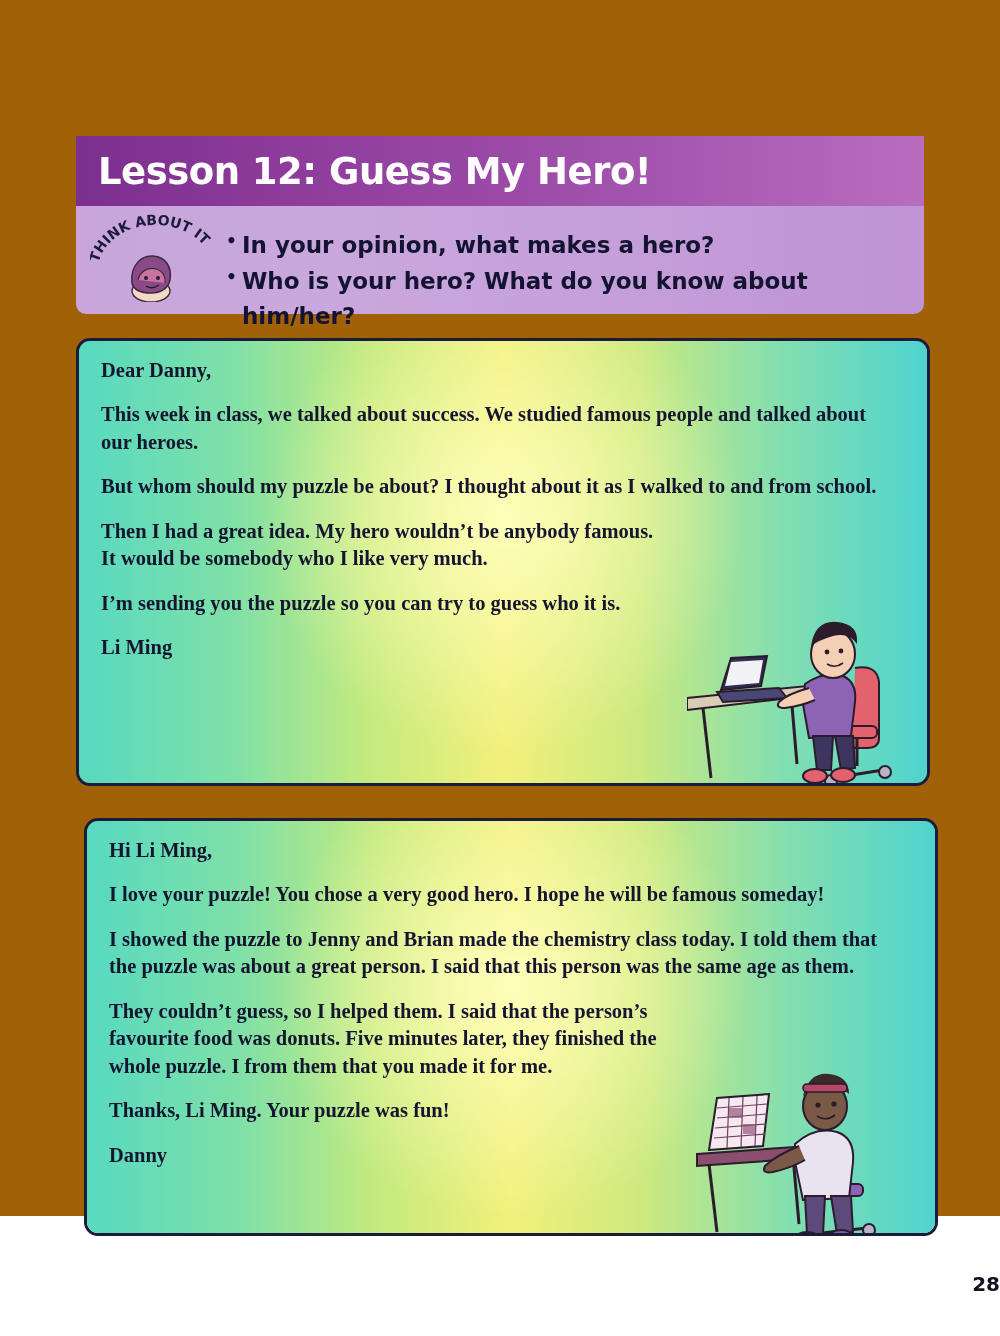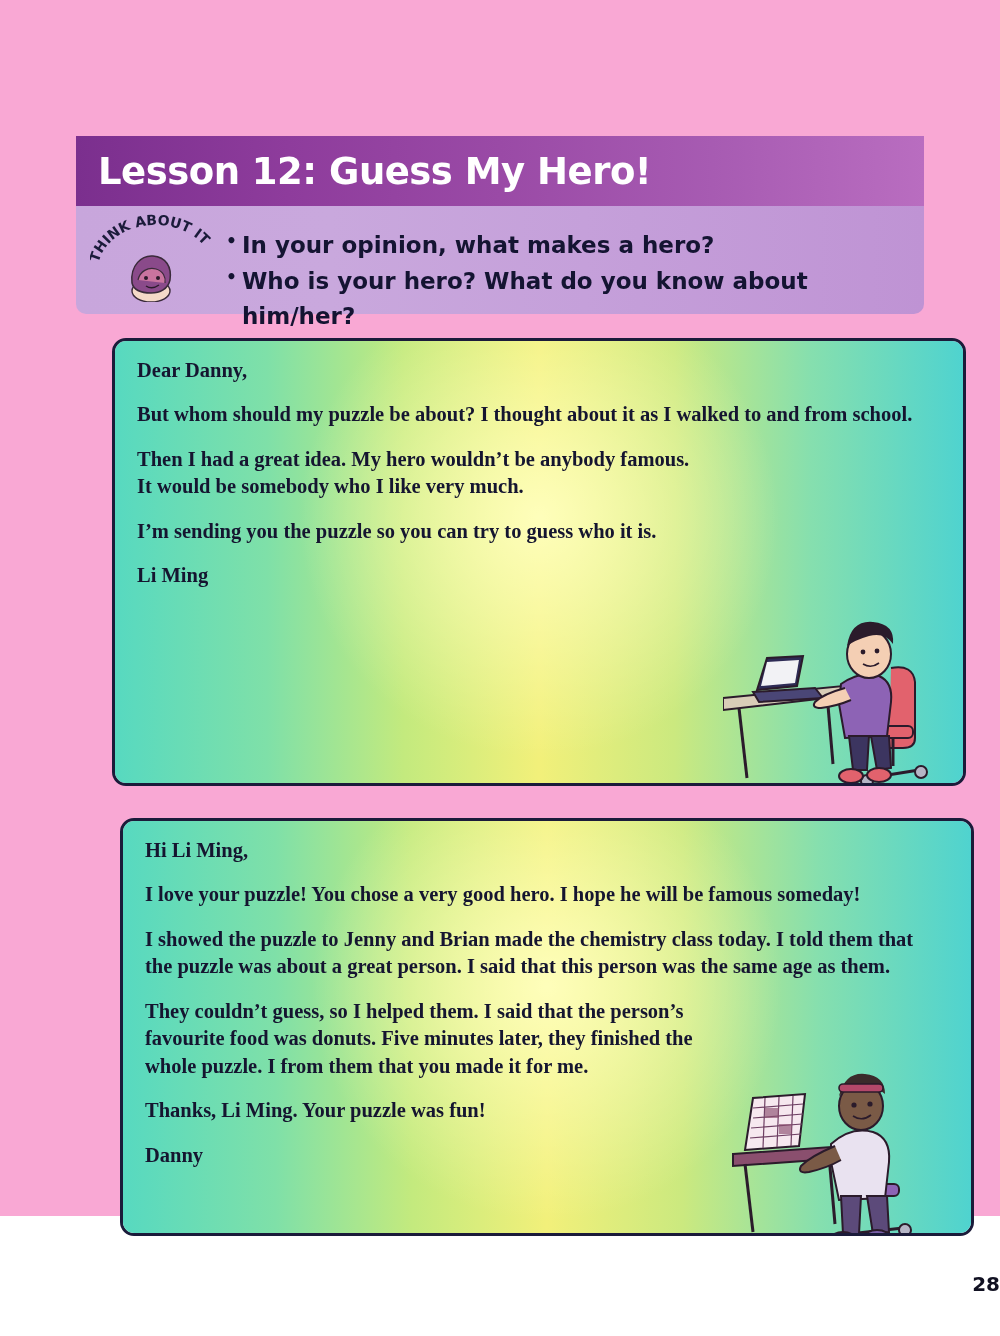--- a/index.html
+++ b/index.html
@@ -12,21 +12,21 @@
     background: #ffffff;
     font-family: "Liberation Serif", serif;
     position: relative;
     overflow: hidden;
   }
   .page {
     position: absolute;
     left: 0; top: 0;
     width: 1000px;
     height: 1216px;
-    background: #f9a8d4;
+    background: #a16207;
   }
 
   
   .title-banner {
     position: absolute;
     left: 76px;
     top: 136px;
     width: 848px;
     height: 70px;
     background: linear-gradient(90deg, #7b2f8e 0%, #8e3c9c 25%, #9a4aa6 50%, #a75bb2 75%, #b96dc0 100%);
@@ -103,21 +103,20 @@
     font-size: 17px;
   }
   .bullets { padding: 0; margin: 0; }
 
   
   .letter-panel {
     position: absolute;
     border: 3px solid #1b1b3a;
     border-radius: 14px;
     overflow: hidden;
-    margin-left: 36px;
   }
   .letter-bg {
     position: absolute;
     left: 0; top: 0;
     width: 100%;
     height: 100%;
     background:
       radial-gradient(circle at 50% 40%, rgba(255,255,190,0.95) 0%, rgba(255,255,190,0.0) 48%),
       linear-gradient(90deg, #57d9c0 0%, #7fe0a8 18%, #c3ea7e 34%, #f2f07a 50%, #cbe97f 66%, #86dfae 82%, #4fd3cf 100%);
   }
@@ -220,20 +219,21 @@
       <li>In your opinion, what makes a hero?</li>
       <li>Who is your hero? What do you know about him/her?</li>
     </ul>
   </div>
 
   <div class="letter-panel" id="panel1">
     <div class="letter-bg"></div>
     <div class="letter-inner">
       <div class="letter-text">
         <p>Dear Danny,</p>
+        <p>This week in class, we talked about success. We studied famous people and talked about our heroes.</p>
         <p>But whom should my puzzle be about? I thought about it as I walked to and from school.</p>
         <p class="p-narrow">Then I had a great idea. My hero wouldn’t be anybody famous. It would be somebody who I like very much.</p>
         <p>I’m sending you the puzzle so you can try to guess who it is.</p>
         <p>Li Ming</p>
       </div>
 
       <svg class="illus1" viewBox="0 0 230 215">
 
         <path d="M168,70 q22,-4 24,14 l0,56 q0,10 -12,10 l-14,0" fill="#e2626d" stroke="#2b1b2b" stroke-width="2"></path>
         <rect x="150" y="128" width="40" height="12" rx="5" fill="#e2626d" stroke="#2b1b2b" stroke-width="2"></rect>

